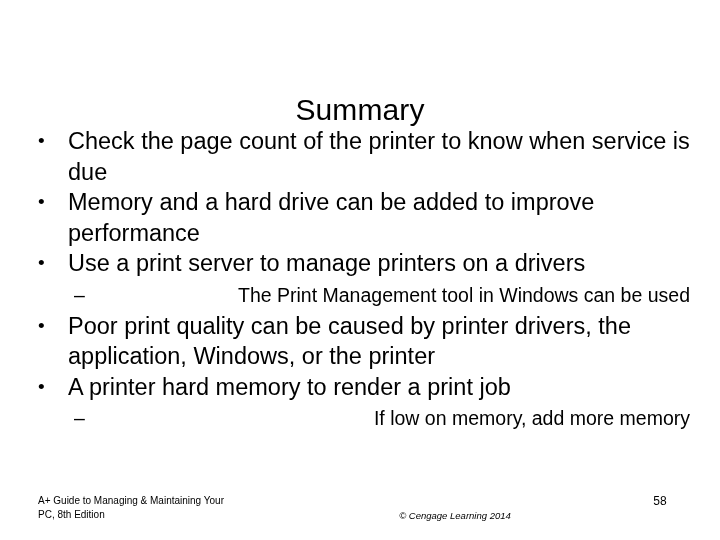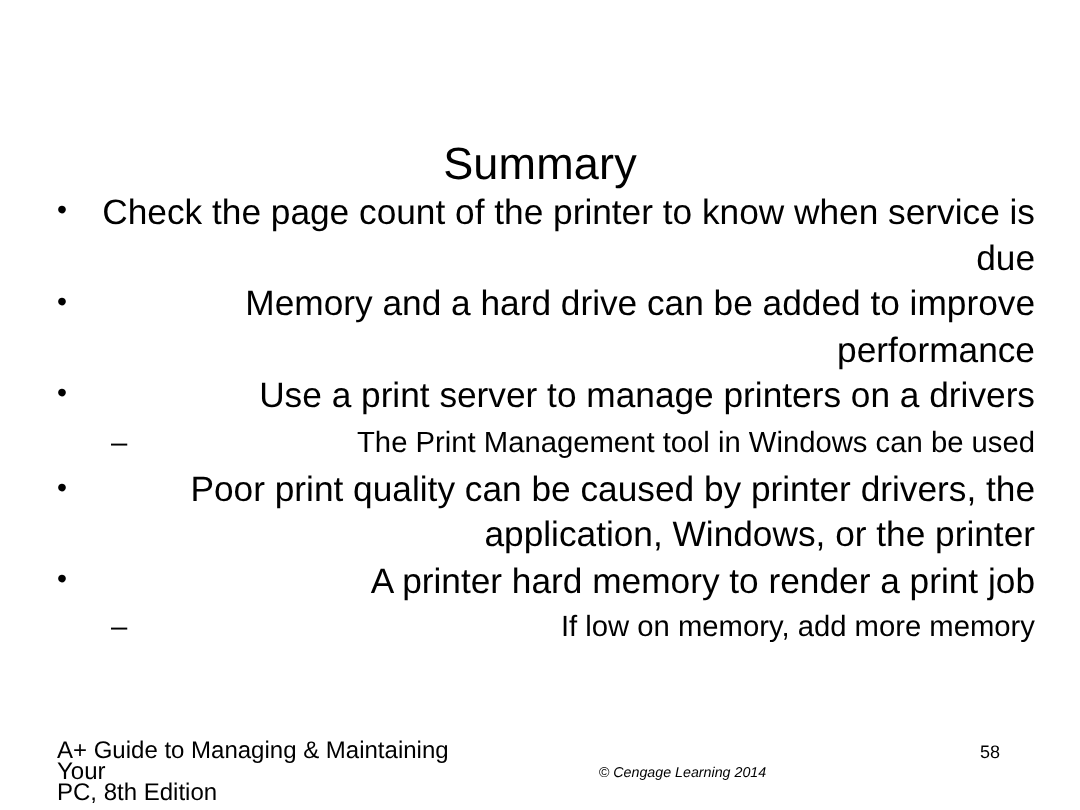--- a/index.html
+++ b/index.html
@@ -62,21 +62,21 @@
     flex: 0 0 auto;
     width: 38px;
     text-align: left;
     padding-left: 8px;
     box-sizing: border-box;
     font-size: 19px;
     line-height: 30.5px;
   }
   .lvl1 > .btext {
     flex: 1 1 auto;
-    text-align: right;
+    text-align: left;
   }
 
   
   .lvl2 {
     font-size: 19.5px;
     line-height: 28px;
     margin-top: 2px;
     margin-bottom: 2px;
   }
   .lvl2 > .marker {
@@ -92,21 +92,21 @@
     flex: 1 1 auto;
     text-align: right;
   }
 
   
   .footer-left {
     position: absolute;
     left: 38px;
     top: 494px;
     width: 290px;
-    font-size: 16px;
+    font-size: 10px;
     line-height: 14px;
     color: #000000;
     text-align: left;
   }
   .footer-center {
     position: absolute;
     left: 340px;
     top: 509px;
     width: 230px;
     font-size: 9.5px;

